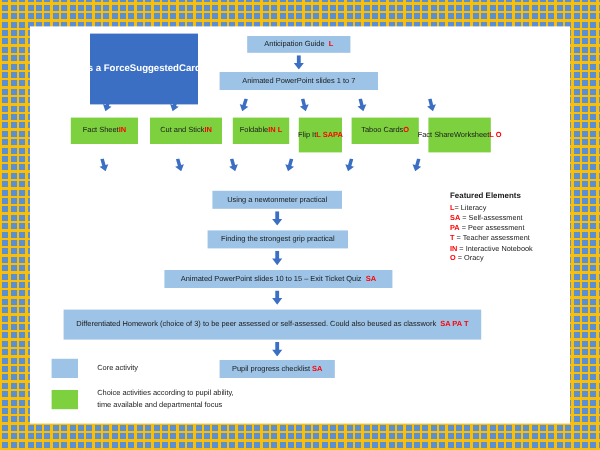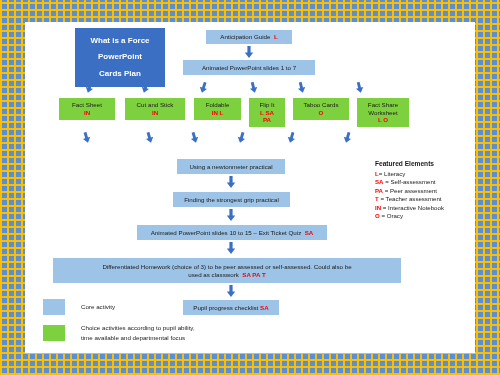--- a/index.html
+++ b/index.html
@@ -24,21 +24,21 @@
     position: absolute;
     left: 25px; top: 22px;
     width: 450px; height: 331px;
     background: #FFFFFF;
   }
 
   
   .node {
     position: absolute;
     display: flex;
-    flex-direction: column;
+    flex-direction: row;
     align-items: center;
     justify-content: center;
     text-align: left;
     line-height: 1.25;
   }
   .blue-node {
     background: #9DC3E6;
     color: #1a1a1a;
     font-size: 6.2px;
     padding: 2px 4px;
@@ -112,21 +112,21 @@
     line-height: 1.55;
   }
 </style>
 </head>
 <body>
 
 <div id="canvas">
 
   <div class="node title-node" id="title-box" style="left:50px; top:6px; width:90px; height:59px;">
     <span class="line">What is a Force</span>
-    <span class="line">PowerPoint</span>
+    <span class="line">Suggested</span>
     <span class="line">Cards Plan</span>
   </div>
 
   <div class="node blue-node" style="left:181px; top:8px; width:86px; height:14px;">
     <span class="line"><span>Anticipation Guide</span>&nbsp;&nbsp;<span class="tag">L</span></span>
   </div>
 
   <div class="arrow" style="left:219px; top:24px;">
     <svg width="10" height="12" viewBox="0 0 10 12">
         <path d="M3.4 0h3.2v6.4h2.6L5 12 0.8 6.4h2.6z" fill="#3B6FC4"></path>

